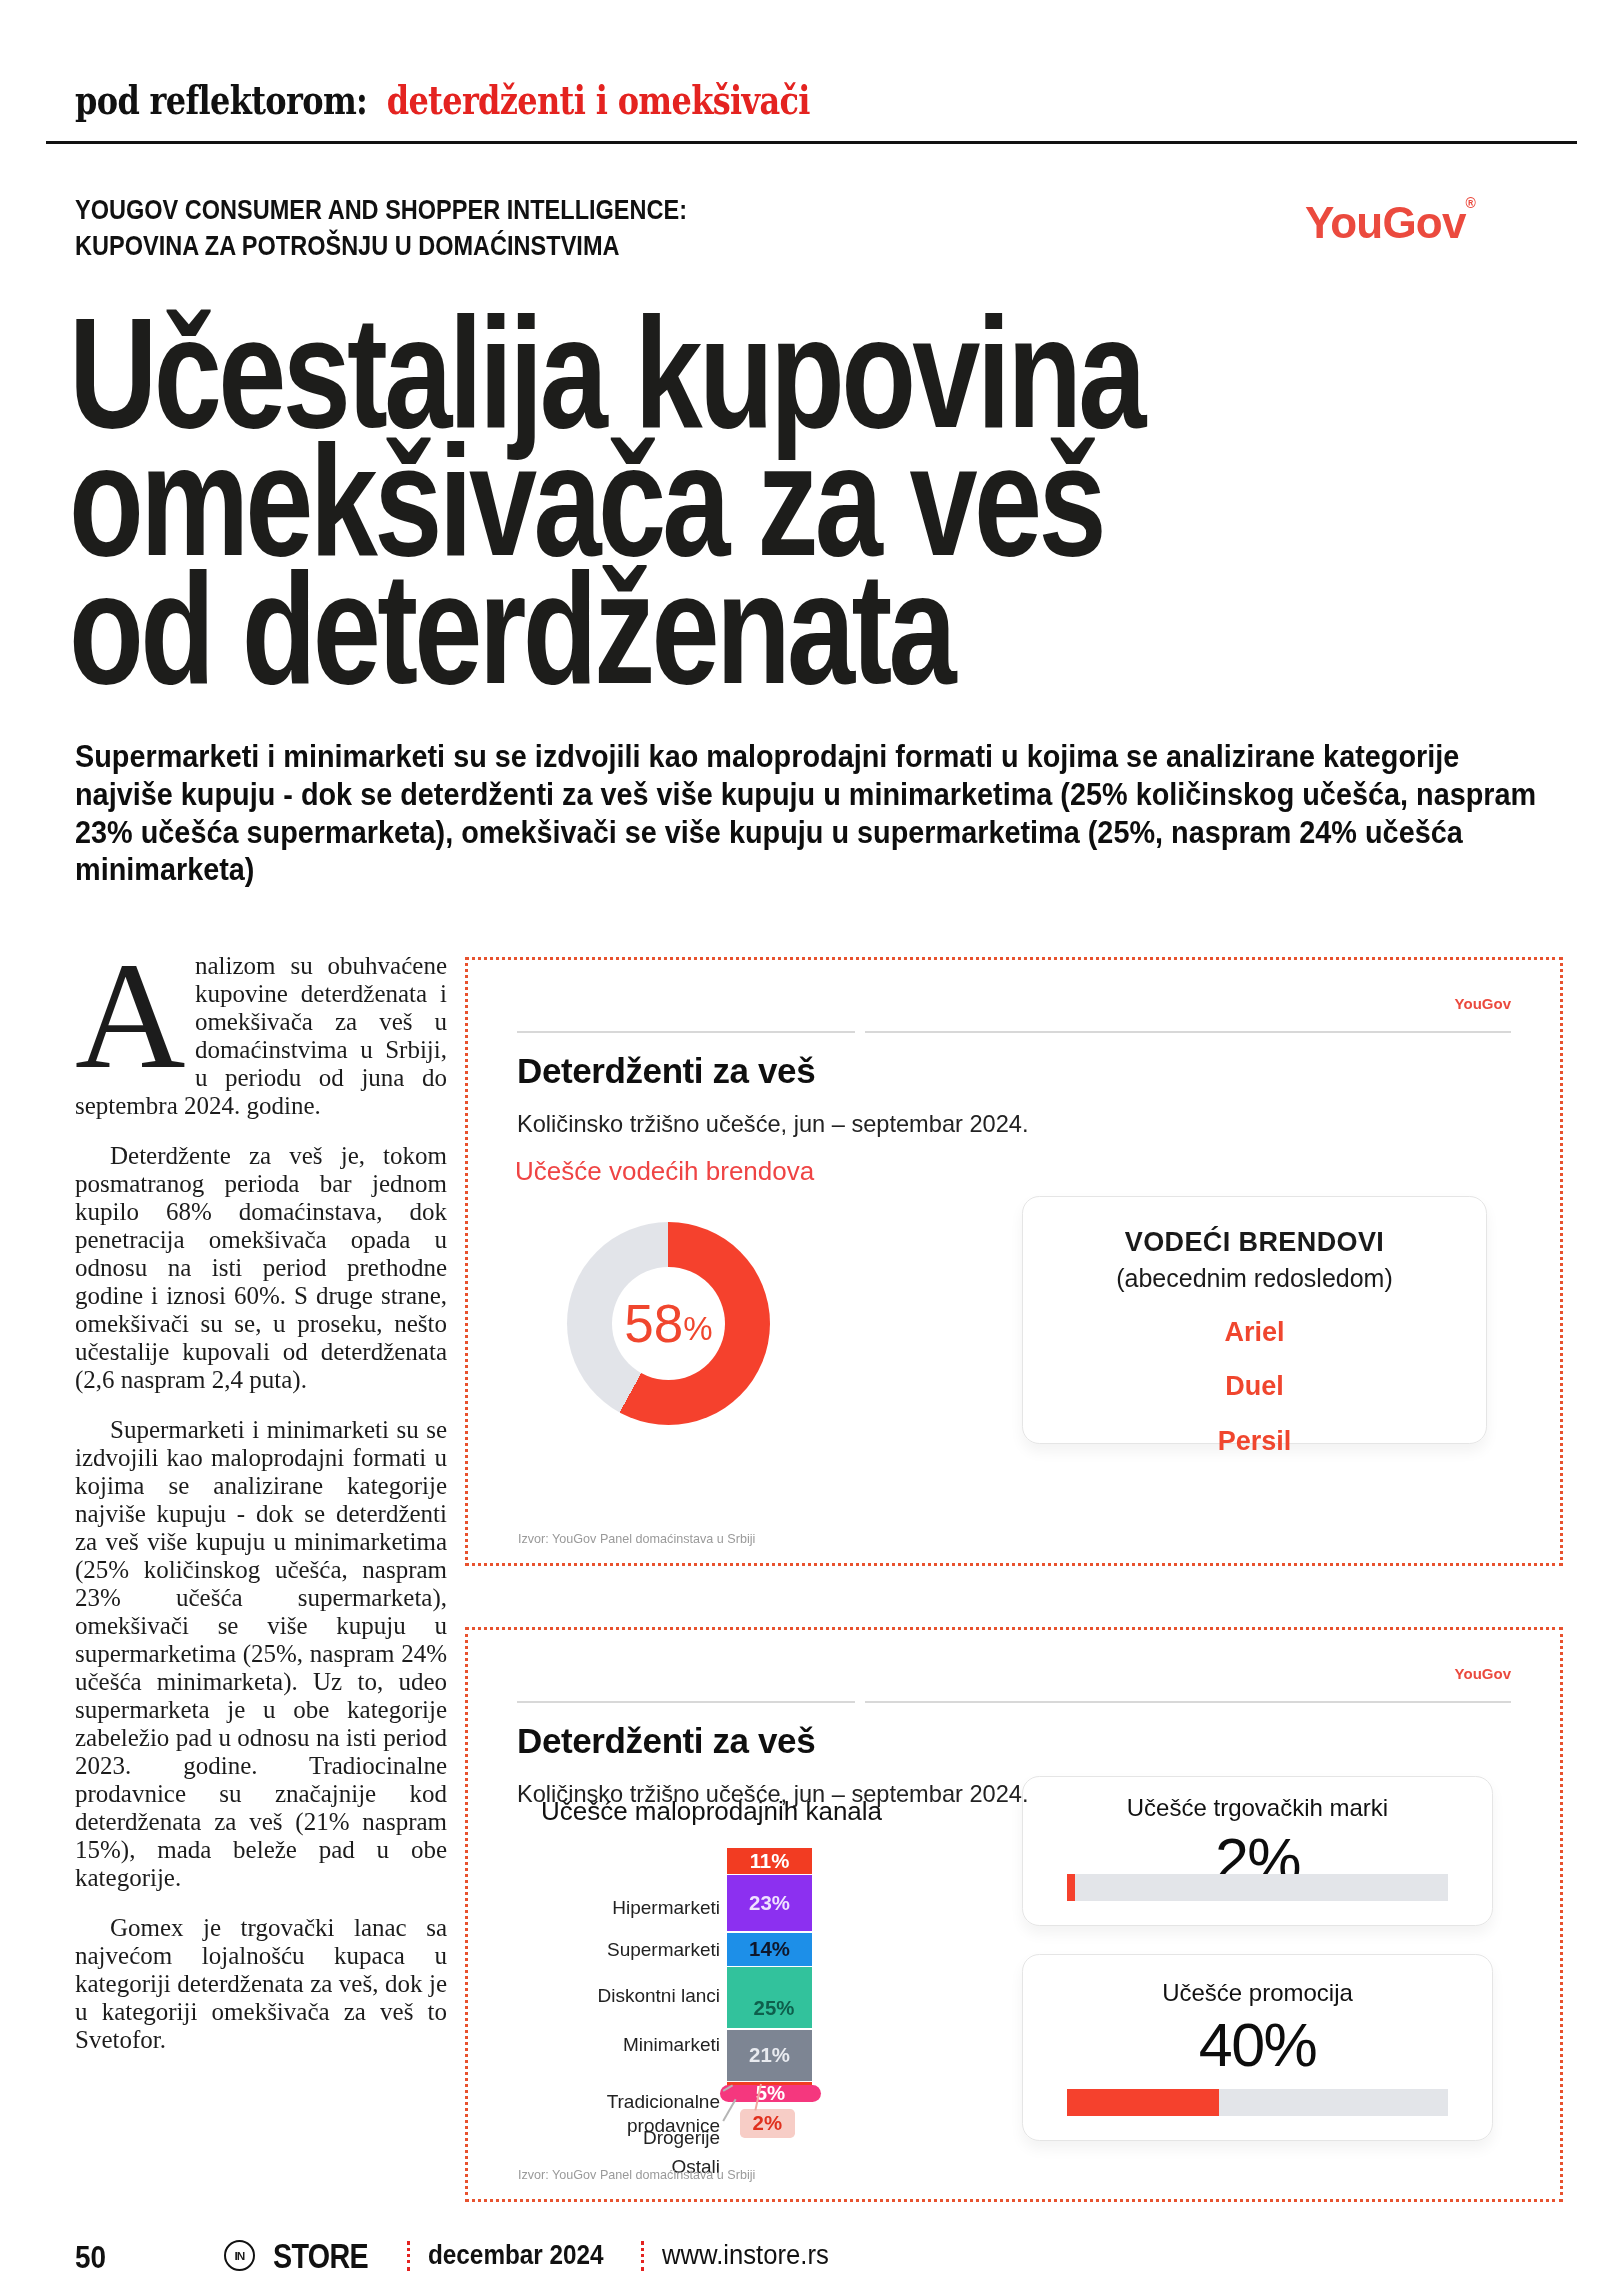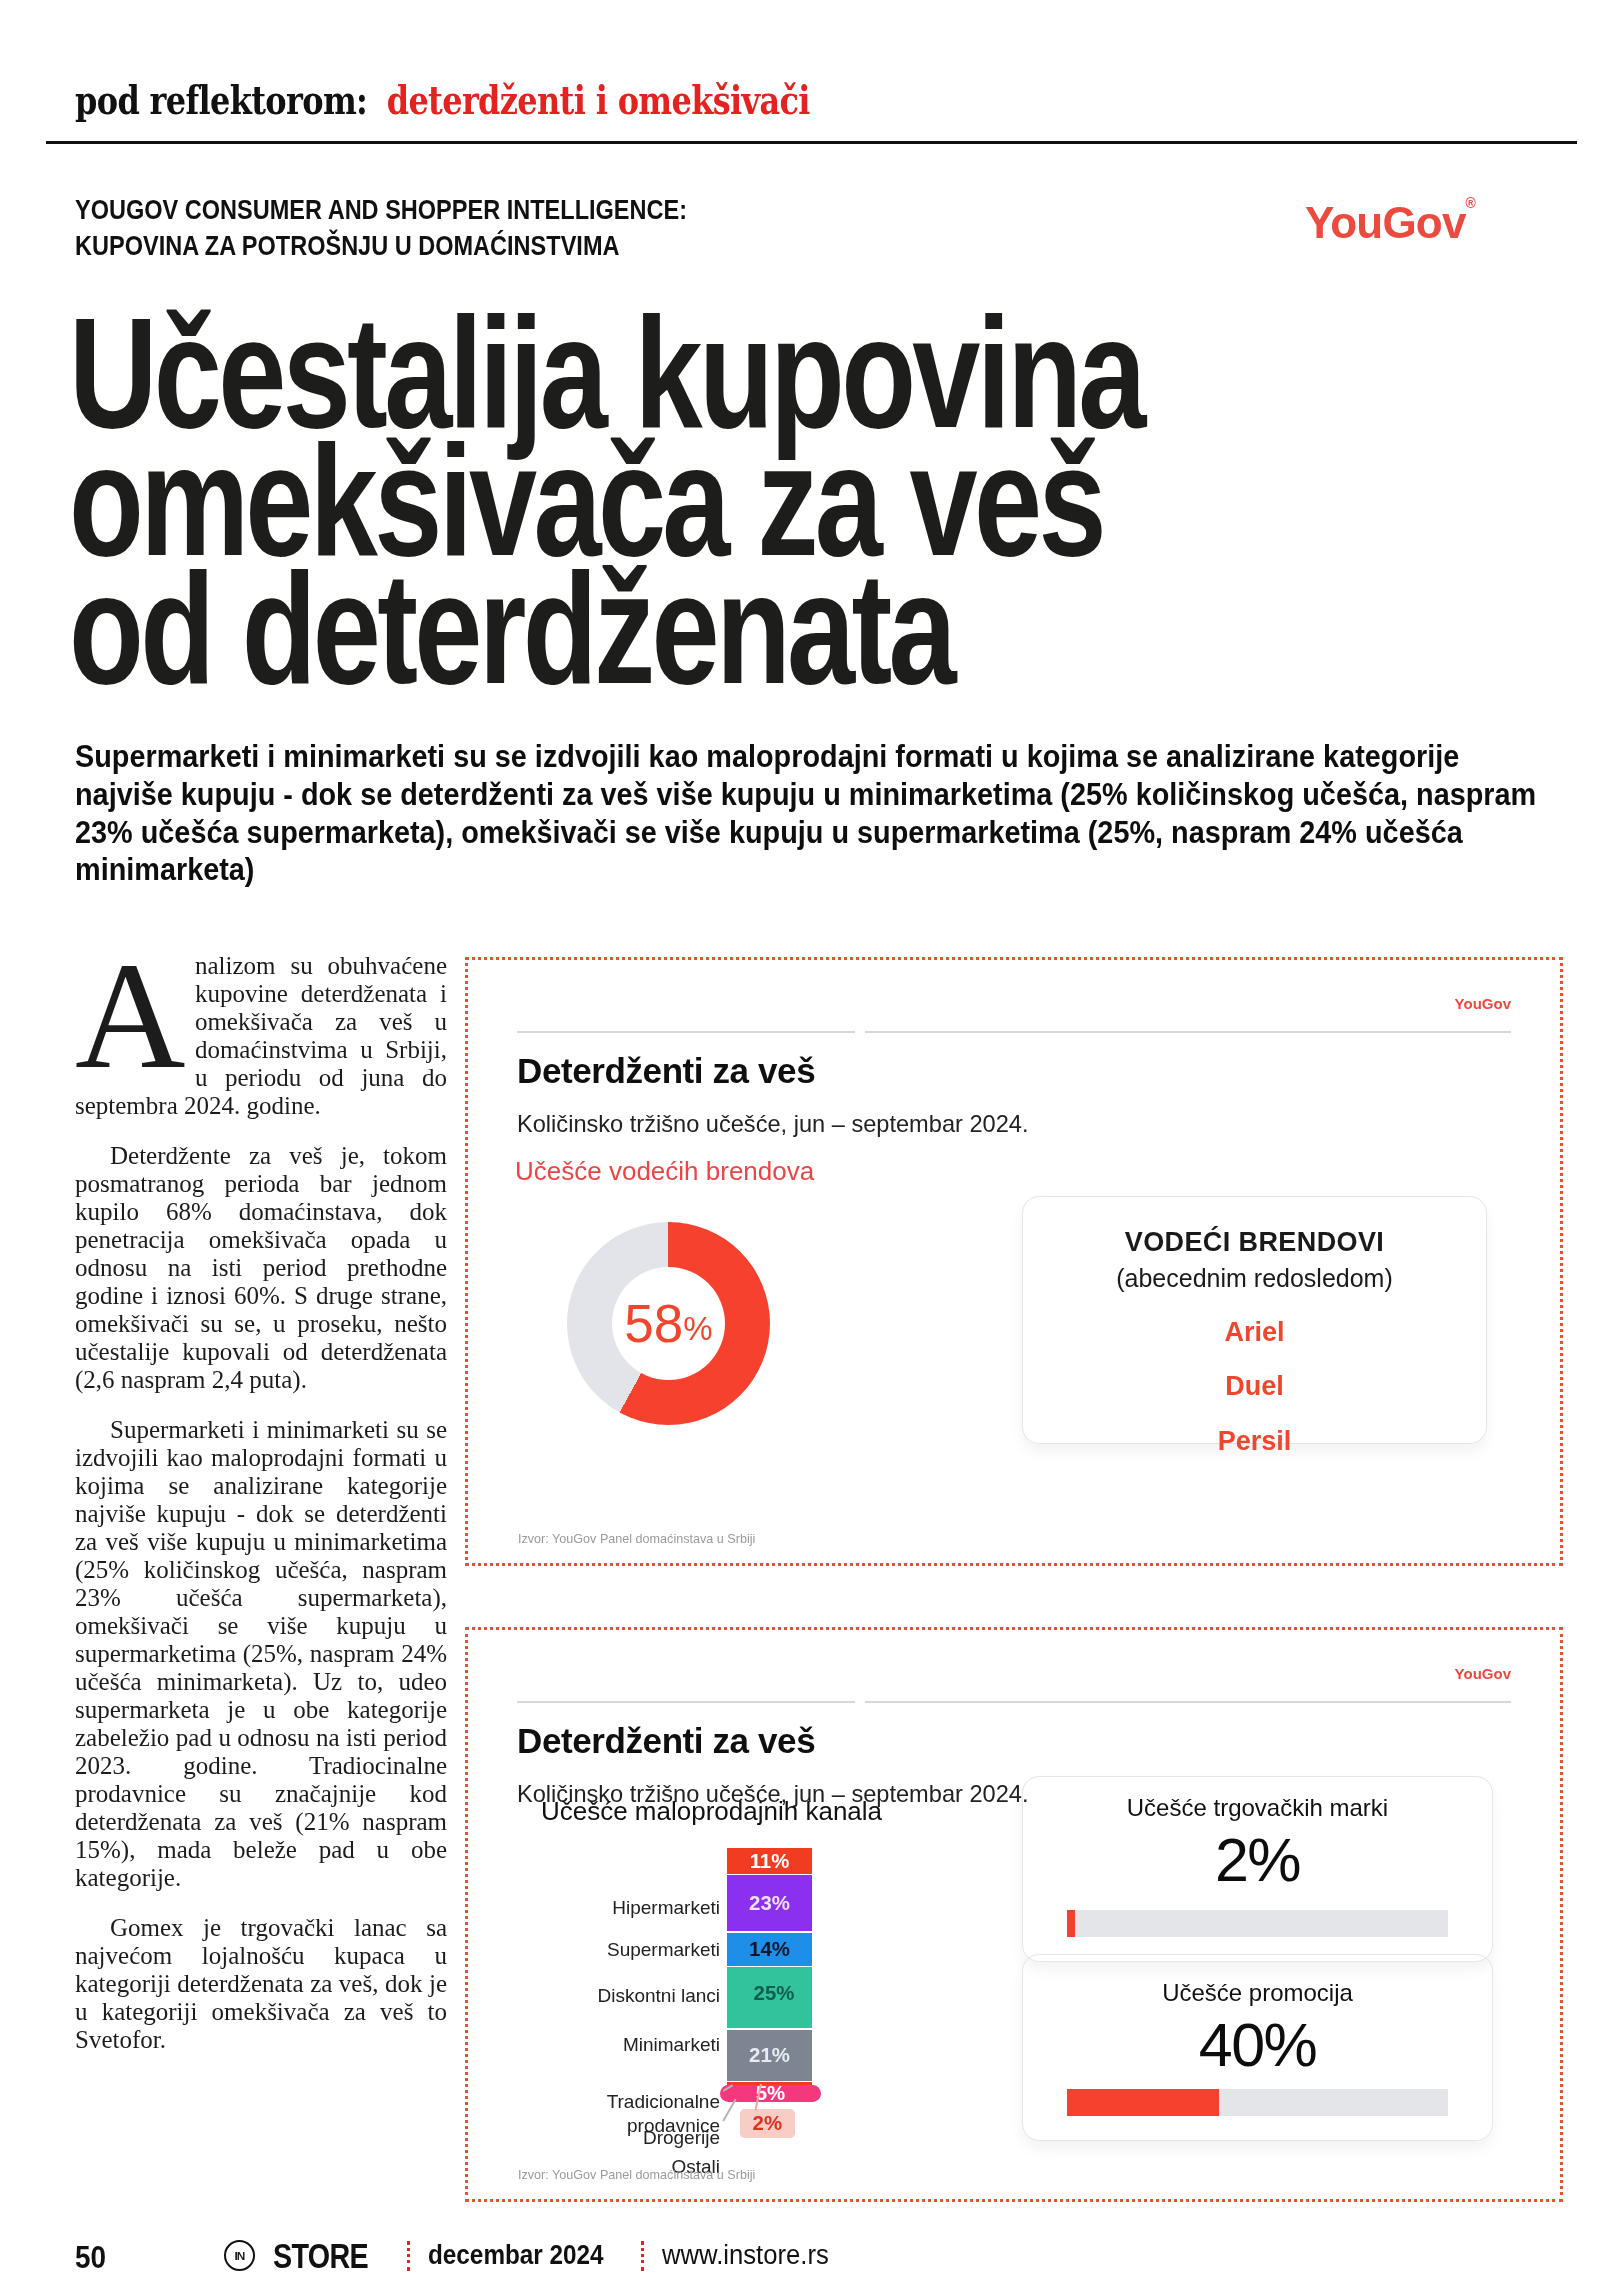--- a/index.html
+++ b/index.html
@@ -65,21 +65,21 @@
   .stack-chart{position:absolute;left:49px;top:218px;width:487px;height:338px;}
   .seg{position:absolute;}
   .seg-label{position:absolute;font-weight:700;font-size:20.4px;text-align:center;}
   .cat-label{position:absolute;left:0;width:203px;text-align:right;font-size:19px;color:#222;height:23.6px;line-height:23.6px;margin-top:46px;}
   .leader{position:absolute;height:1.6px;background:#b5b5b5;transform-origin:left center;}
   .callout{position:absolute;background:#f7cdc6;color:#e0301e;font-weight:700;font-size:20.4px;
            padding:3.1px 12.6px;border-radius:4.7px;}
   .callout-line{position:absolute;width:2.4px;background:#f2a69e;transform-origin:top center;}
   .info-box{position:absolute;left:554px;width:471px;border:1.6px solid #e5e5e5;border-radius:17.3px;
             box-shadow:0 7.9px 14px rgba(0,0,0,.05);text-align:center;box-sizing:border-box;}
-  .box-a{top:146px;height:186px;padding-top:17.3px;}
+  .box-a{top:146px;height:150px;padding-top:17.3px;}
   .box-b{top:324px;height:187px;padding-top:23.6px;}
   .ib-title{font-size:24px;color:#111;}
   .ib-value{font-size:61px;color:#0d0d0d;letter-spacing:-1.6px;margin-top:3.1px;}
   .track{position:absolute;left:44px;right:44px;bottom:23.6px;height:27px;background:#e3e5e9;}
   .fill{height:100%;background:#f5412d;min-width:7.9px;}
 
   
   .pageno{position:absolute;left:75px;top:2240px;font-weight:700;font-size:31px;color:#111;
           transform:scaleX(.9);transform-origin:left top;}
   .brandline{position:absolute;left:224px;top:2235px;display:flex;align-items:center;gap:18px;height:41px;}
@@ -160,21 +160,21 @@
         <div class="seg" style="left: 210px; top: 0px; width: 85px; height: 26px; background: rgb(242, 60, 34);"></div>
         <div class="seg-label" style="left: 210px; top: 1.9px; width: 85px; line-height: 23.6px; color: rgb(255, 255, 255);">11%</div>
         <div class="cat-label" style="top: 1.9px;">Hipermarketi</div>
         <div class="seg" style="left: 210px; top: 27px; width: 85px; height: 56px; background: rgb(140, 48, 240);"></div>
         <div class="seg-label" style="left: 210px; top: 44px; width: 85px; line-height: 23.6px; color: rgb(239, 226, 255);">23%</div>
         <div class="cat-label" style="top: 44px;">Supermarketi</div>
         <div class="seg" style="left: 210px; top: 85px; width: 85px; height: 33px; background: rgb(29, 143, 232);"></div>
         <div class="seg-label" style="left: 210px; top: 90px; width: 85px; line-height: 23.6px; color: #0f172a;">14%</div>
         <div class="cat-label" style="top: 90px;">Diskontni lanci</div>
         <div class="seg" style="left: 210px; top: 119px; width: 85px; height: 61px; background: rgb(50, 194, 156);"></div>
-        <div class="seg-label" style="left: 210px; top: 134px; width: 94px; line-height: 23.6px; color: rgb(14, 95, 76);">25%</div>
+        <div class="seg-label" style="left: 210px; top: 149px; width: 94px; line-height: 23.6px; color: rgb(14, 95, 76);">25%</div>
         <div class="cat-label" style="top: 139px;">Minimarketi</div>
         <div class="seg" style="left: 210px; top: 182px; width: 85px; height: 51px; background: rgb(125, 133, 147);"></div>
         <div class="seg-label" style="left: 210px; top: 196px; width: 85px; line-height: 23.6px; color: rgb(233, 235, 240);">21%</div>
         <div class="cat-label" style="top: 196px;">Tradicionalne prodavnice</div>
         <div class="seg" style="left: 210px; top: 234px; width: 85px; height: 5px; background: rgb(242, 60, 34);"></div>
         <div class="seg" style="left: 203px; top: 237px; width: 101px; height: 17.3px; background: rgb(245, 55, 126); border-radius: 9.4px;"></div>
         <div class="seg-label" style="left: 203px; top: 237px; width: 101px; line-height: 17.3px; color: rgb(255, 255, 255);">5%</div>
         <div class="cat-label" style="top: 232px;">Drogerije</div>
         <div class="cat-label" style="top: 261px;">Ostali</div>
         <div class="leader" style="left: 206px; top: 242px; width: 11px; transform: rotate(-30deg);"></div>

